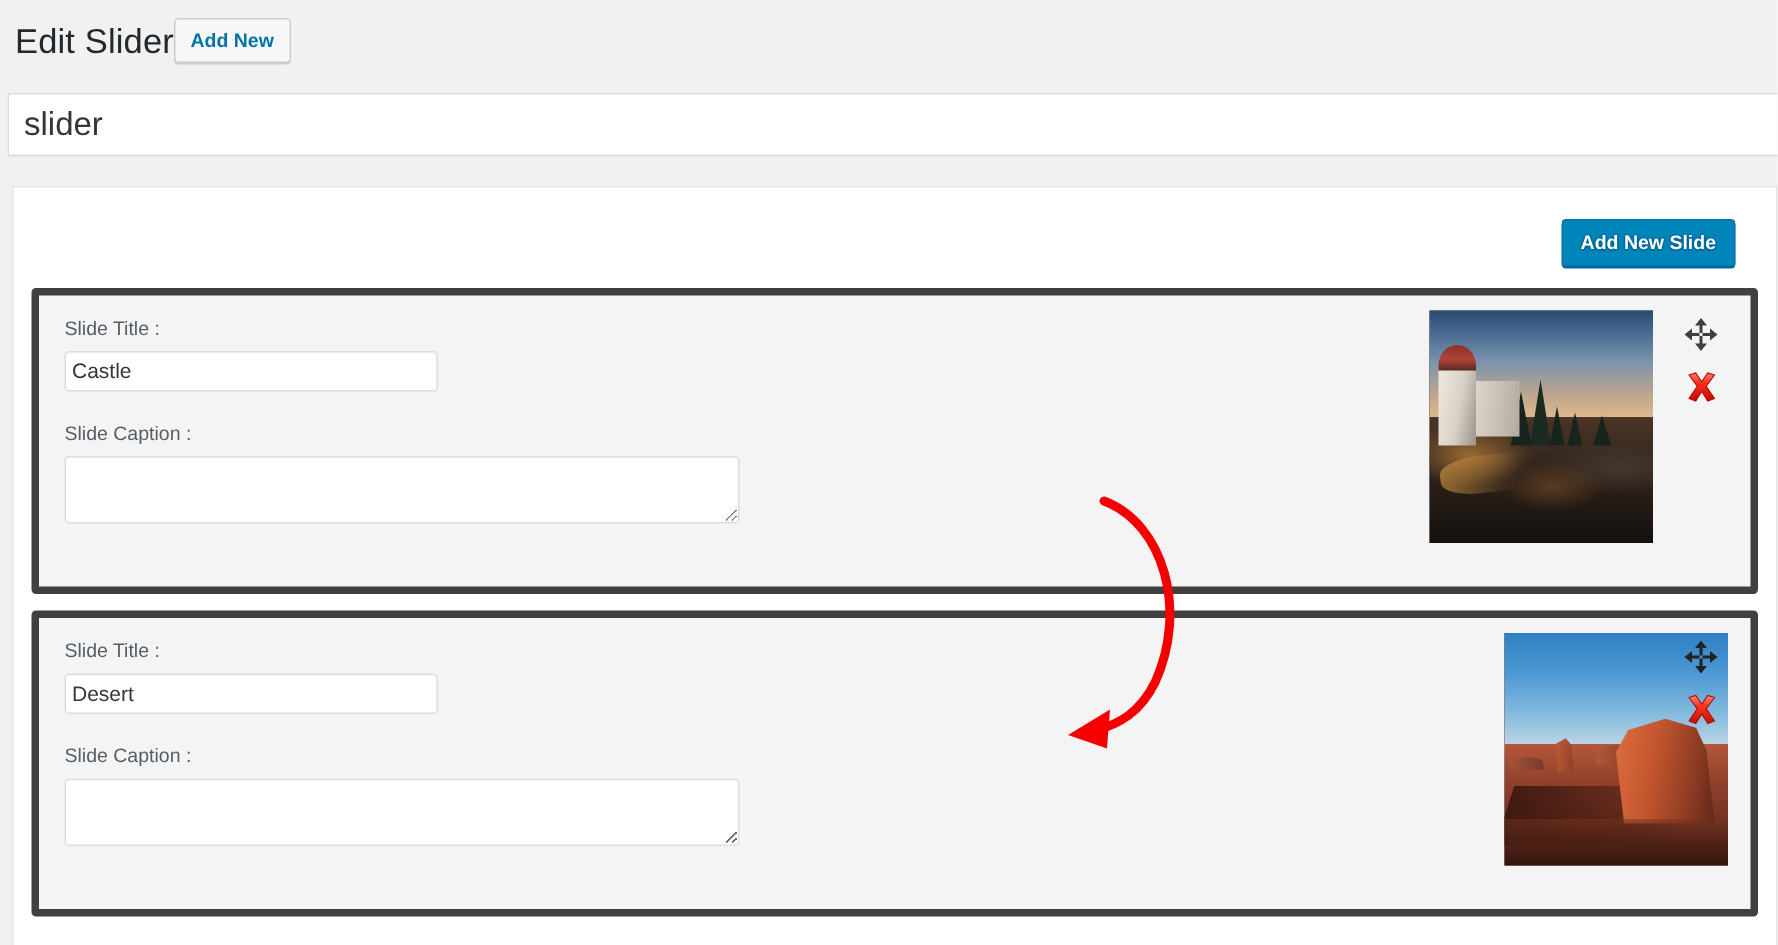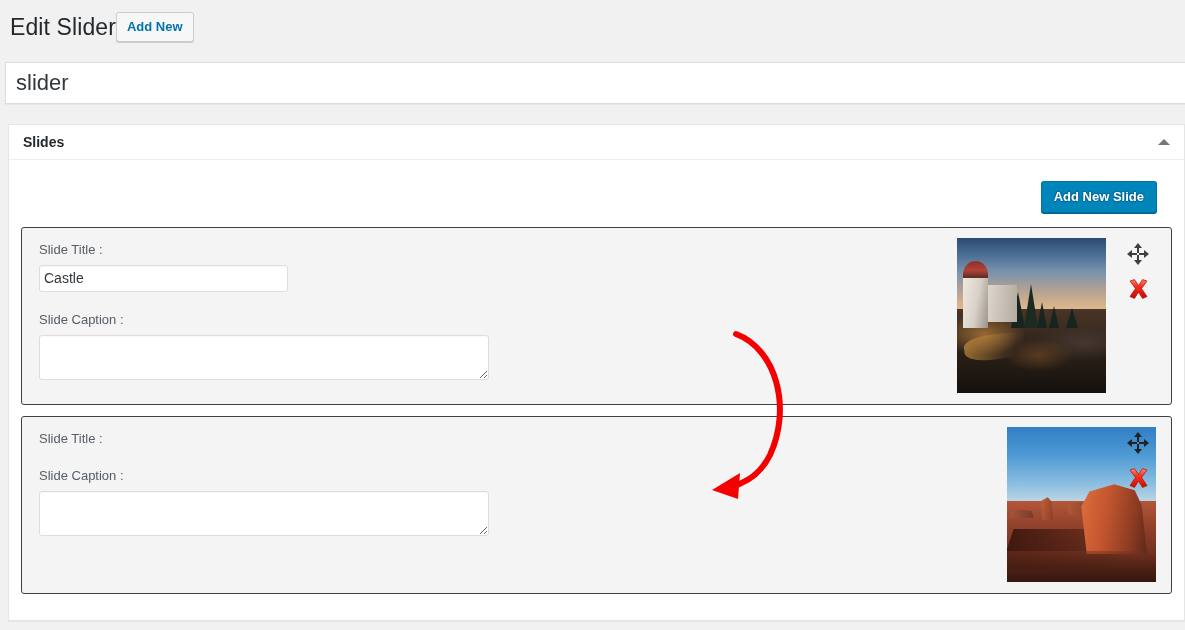--- a/index.html
+++ b/index.html
@@ -106,23 +106,23 @@
     line-height: 1;
     padding: 8px 12px 9px;
     cursor: pointer;
     text-shadow: 0 -1px 1px #006799, 1px 0 1px #006799, 0 1px 1px #006799, -1px 0 1px #006799;
   }
 
   
   .slide-row {
     position: relative;
     background: #f4f4f4;
-    border: 1px solid #404040;
+    border: 5px solid #404040;
     border-radius: 3px;
-    height: 178px;
+    height: 204px;
     margin-bottom: 11px;
     overflow: visible;
   }
   .slide-fields { padding: 14px 0 0 17px; width: 520px; }
   .field-label {
     font-size: 13px; color: #555d66;
     margin-bottom: 6px; line-height: 1.3;
   }
   .field-label.second { margin-top: 20px; }
   .text-input {
@@ -287,24 +287,20 @@
   <div class="page-head">
     <span class="page-title">Edit Slider</span>
     <span class="add-new-btn">Add New</span>
   </div>
 
   <div class="title-field">
     <input class="title-field-input" type="text" value="slider" style="">
   </div>
 
   <div class="metabox">
-    <div class="metabox-head">
-      <span class="metabox-title">Slides</span>
-      <span class="toggle-indicator"></span>
-    </div>
 
     <div class="metabox-body">
 
       <div class="addslide-row">
         <button class="add-slide-btn">Add New Slide</button>
       </div>
 
       <div class="slide-row">
         <div class="slide-fields">
           <div class="field-label">Slide Title :</div>
@@ -352,20 +348,21 @@
                 <polygon points="4,4 8.5,2.6 12.5,8.6 16.5,2.6 21,4 15.5,11.5 21,19.6 16.5,21.4 12.5,15 8.5,21.4 4,19.6 9.5,11.5"></polygon>
               </g>
             </svg>
           </span>
         </div>
       </div>
 
       <div class="slide-row">
         <div class="slide-fields">
           <div class="field-label">Slide Title :</div>
+          <input class="text-input" type="text" value="Desert" style="">
           <div class="field-label second">Slide Caption :</div>
           <textarea class="textarea-input" style=""></textarea>
         </div>
 
         <div class="slide-thumb thumb-2">
           <div class="ds-sky"></div>
           <div class="ds-ground"></div>
           <div class="ds-mesa-far3"></div>
           <div class="ds-mesa-far2"></div>
           <div class="ds-mesa-far1"></div>

